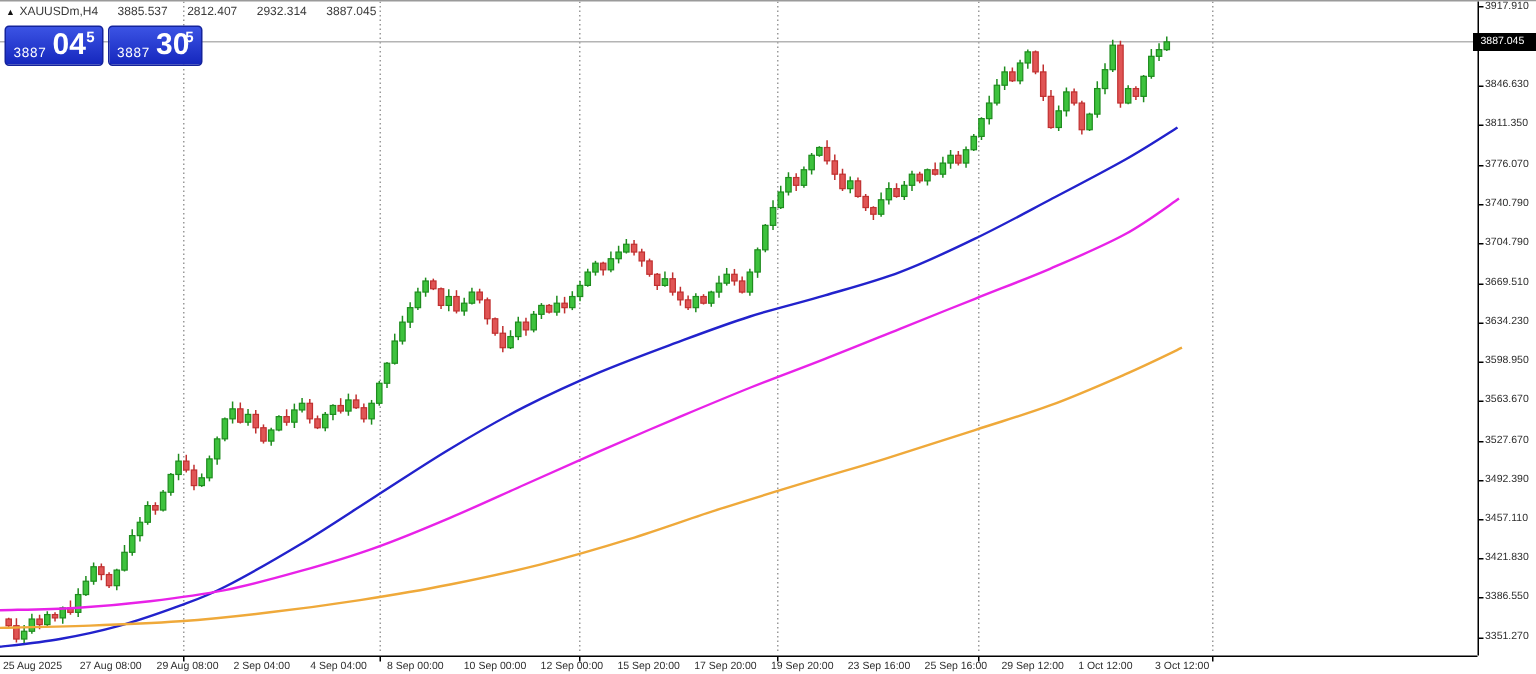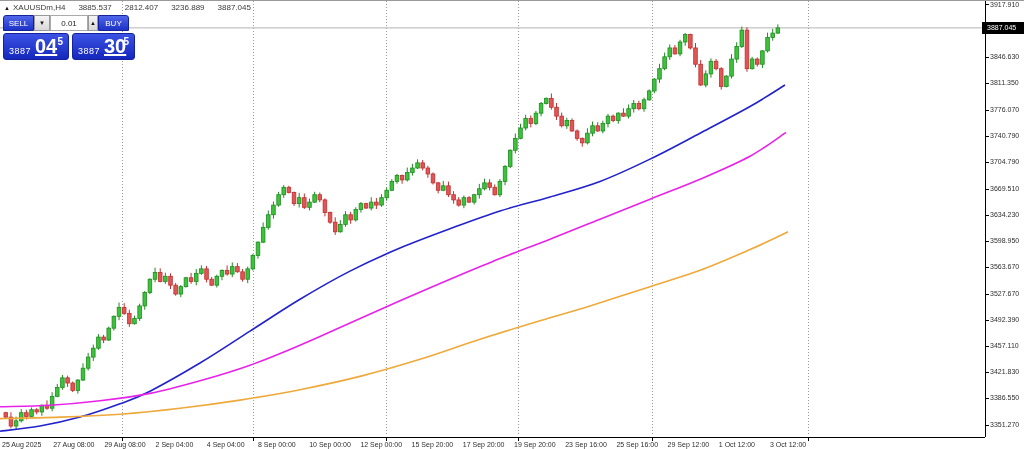--- a/index.html
+++ b/index.html
@@ -25,21 +25,21 @@
   .btn-spin { width:16px; background:linear-gradient(#f4f4f4,#d9d9d9); border:1px solid #999;
     font-size:6px; color:#111; text-align:center; line-height:14px; cursor:pointer; }
   #volUp { width:10px; }
   #volInput { width:38px; height:16px; border:1px solid #aaa; font-size:8px; text-align:center;
     font-family:"Liberation Sans",sans-serif; color:#222; }
   .prow2 { display:flex; margin-top:2px; }
   .pricebox { height:27px; color:#fff; background:linear-gradient(#3b53e4,#1527bd); border:1px solid #14239b;
     border-radius:3px; cursor:pointer; position:relative; margin-right:3px; }
   #sellPrice { width:66px; } #buyPrice { width:63px; margin-right:0; }
   .pb-base { position:absolute; left:5px; bottom:3px; font-size:9px; letter-spacing:0.5px; }
-  .pb-big  { position:absolute; left:31px; bottom:1px; font-size:20px; font-weight:bold;text-decoration:underline; }
+  .pb-big  { position:absolute; left:31px; bottom:1px; font-size:20px; font-weight:bold; }
   .pb-sup  { position:absolute; right:5px; top:2px; font-size:10px; font-weight:bold; }
 
   
   #paxis { position:absolute; left:985px; top:0; width:39px; height:436px; border-left:1px solid #000; background:#fff; }
   .plabel { position:absolute; left:4px; font-size:7px; color:#2e2e2e; white-space:nowrap; }
   .ptick  { position:absolute; left:0; width:3px; height:1px; background:#000; }
   #curprice { position:absolute; left:-4px; width:43px; height:12px; background:#000; color:#fff;
     font-size:7px; line-height:12px; padding-left:5px; z-index:5; }
 
   
@@ -365,31 +365,24 @@
           <line x1="777.85" x2="777.85" y1="23.353171229382745" y2="32.990987927223244" stroke="#1e8c1e" stroke-width="1"></line>
           <rect x="776.0500000000001" width="3.6" y="26.911749702431678" height="5.189593606529499" fill="#3dc23d" stroke="#1e8c1e" stroke-width="0.8"></rect>
         </g>
         <path d="M0,430.2 C6.7,429.4 26.7,427.4 40,425.0 C53.3,422.7 66.7,419.8 80,416.1 C93.3,412.4 108.3,407.1 120,402.8 C131.7,398.5 136.7,397.0 150,390.2 C163.3,383.4 183.3,372.0 200,362.0 C216.7,352.0 233.3,340.8 250,330.1 C266.7,319.5 283.3,308.3 300,298.3 C316.7,288.2 333.3,278.6 350,270.1 C366.7,261.6 383.3,254.1 400,247.1 C416.7,240.1 433.3,234.0 450,227.8 C466.7,221.6 483.3,215.3 500,210.0 C516.7,204.7 533.3,200.9 550,195.9 C566.7,191.0 583.3,186.7 600,180.4 C616.7,174.1 633.3,166.2 650,158.1 C666.7,150.1 683.3,141.0 700,132.2 C716.7,123.4 735.8,113.5 750,105.5 C764.2,97.5 779.2,87.6 785,84.0" fill="none" stroke="#2222cc" stroke-width="1.6" stroke-linejoin="round"></path>
         <path d="M0,405.8 C8.3,405.5 33.3,405.3 50,404.3 C66.7,403.3 83.3,401.8 100,399.8 C116.7,397.8 133.3,395.7 150,392.4 C166.7,389.1 183.3,384.5 200,379.8 C216.7,375.1 233.3,370.2 250,364.2 C266.7,358.3 283.3,351.3 300,344.2 C316.7,337.2 333.3,329.4 350,322.0 C366.7,314.6 383.3,307.0 400,299.7 C416.7,292.4 433.3,285.3 450,278.2 C466.7,271.2 483.3,264.2 500,257.5 C516.7,250.8 533.3,244.8 550,238.2 C566.7,231.7 583.3,224.9 600,218.2 C616.7,211.5 633.3,204.8 650,198.2 C666.7,191.5 683.3,185.3 700,178.2 C716.7,171.0 735.7,163.0 750,155.2 C764.3,147.4 780.0,135.4 786,131.4" fill="none" stroke="#e822e8" stroke-width="1.6" stroke-linejoin="round"></path>
         <path d="M0,417.6 C10.0,417.4 40.0,416.9 60,416.1 C80.0,415.4 100.0,414.6 120,413.2 C140.0,411.7 160.0,409.6 180,407.2 C200.0,404.9 220.0,402.2 240,399.1 C260.0,396.0 280.0,392.7 300,388.7 C320.0,384.7 340.0,380.4 360,375.4 C380.0,370.3 400.0,364.5 420,358.3 C440.0,352.1 460.0,344.7 480,338.3 C500.0,331.9 521.7,325.3 540,319.8 C558.3,314.2 571.7,310.6 590,304.9 C608.3,299.2 631.7,291.6 650,285.7 C668.3,279.7 683.3,275.5 700,269.3 C716.7,263.2 735.3,255.0 750,248.6 C764.7,242.2 781.7,233.8 788,230.8" fill="none" stroke="#efa93a" stroke-width="1.6" stroke-linejoin="round"></path>
       </svg>
   </div>
 
   <div id="quotebar">
-    <span class="tri">▲</span><span>XAUUSDm,H4</span><span>3885.537</span><span>2812.407</span><span>3236.889</span><span>3887.045</span>
+    <span class="tri">▲</span><span>XAUUSDm,H4</span><span>3885.537</span><span>2812.407</span><span>2932.314</span><span>3887.045</span>
   </div>
 
   <div id="panel">
-    <div class="prow1">
-      <div id="sellBtn" class="btn-trade">SELL</div>
-      <div class="btn-spin"><span>▼</span></div>
-      <input id="volInput" value="0.01" style="">
-      <div id="volUp" class="btn-spin"><span>▲</span></div>
-      <div id="buyBtn" class="btn-trade">BUY</div>
-    </div>
     <div class="prow2">
       <div id="sellPrice" class="pricebox">
         <span class="pb-base">3887</span>
         <span class="pb-big">04</span>
         <span class="pb-sup">5</span>
       </div>
       <div id="buyPrice" class="pricebox">
         <span class="pb-base">3887</span>
         <span class="pb-big">30</span>
         <span class="pb-sup">5</span>

